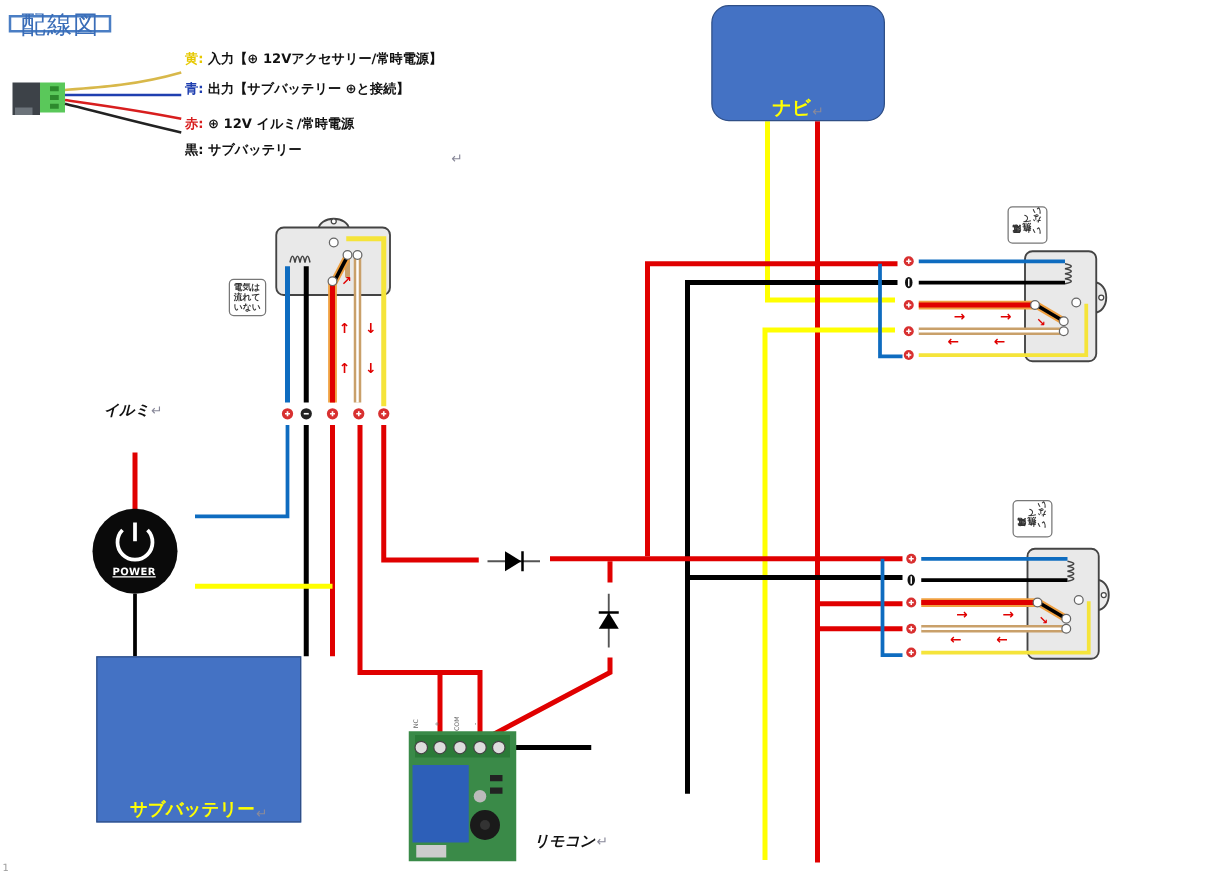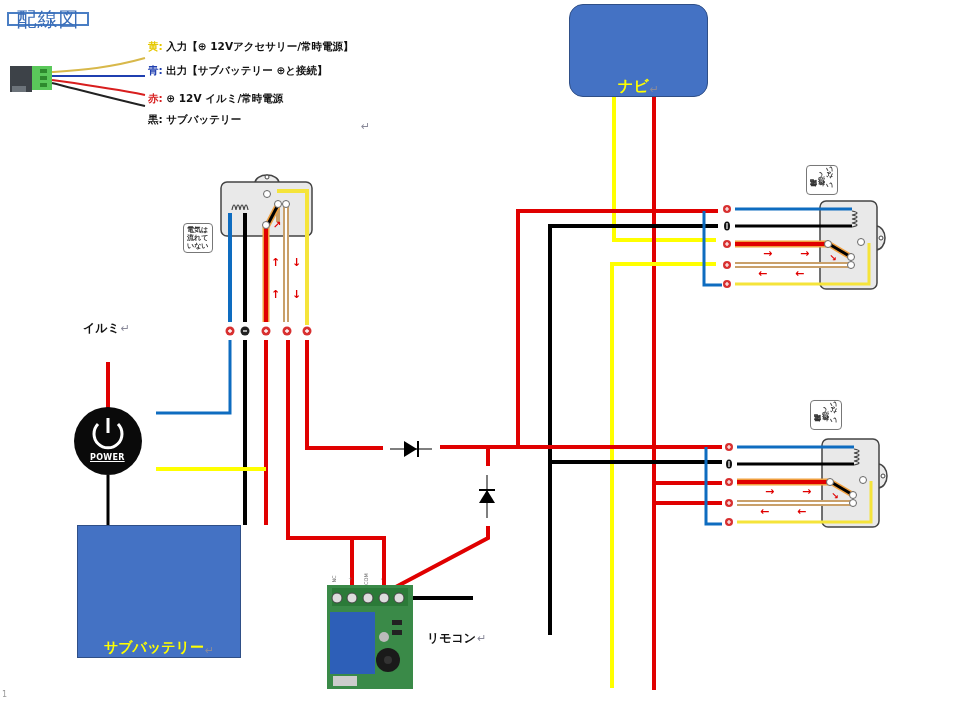--- a/index.html
+++ b/index.html
@@ -5,21 +5,21 @@
   html, body { margin:0; padding:0; background:#ffffff; }
   body { width:964px; height:703px; position:relative; overflow:hidden; font-family:"DejaVu Sans", sans-serif; }
   #canvas { position:absolute; left:0; top:0; }
   .title-box { position:absolute; left:7px; top:12px; width:82px; height:14px; border:2px solid #4a7ec4; box-sizing:border-box; display:flex; align-items:center; justify-content:center; color:#3a6db8; font-size:20px; font-weight:normal; letter-spacing:1px; }
   .legend { position:absolute; left:148px; font-size:10.5px; font-weight:bold; color:#111; white-space:nowrap; }
   .legend .c { font-weight:bold; }
   .blue-box { position:absolute; background:#4472c4; border:1.5px solid #2f4f87; box-sizing:border-box; display:flex; align-items:flex-end; justify-content:center; color:#ffff00; font-weight:bold; }
   .navi { left:569px; top:4px; width:139px; height:93px; border-radius:14px; font-size:15px; }
   .battery { left:77px; top:525px; width:164px; height:133px; font-size:14px; }
   .ret { color:#8a8a9a; font-weight:normal; font-size:11px; margin-left:1px; }
-  .label { position:absolute; font-size:12px; font-weight:bold; color:#111; white-space:nowrap; }
+  .label { position:absolute; font-size:12px; font-weight:bold; color:#111; white-space:nowrap;font-style:italic; }
   .bubble { position:absolute; background:#fff; border:1px solid #777; border-radius:4px; font-size:7px; font-weight:bold; line-height:8px; padding:2px 3px; color:#333; text-align:left; }
   .bubble.rot { writing-mode: vertical-rl; }
   .power-label { position:absolute; color:#fff; font-size:8px; font-weight:bold; letter-spacing:0.3px; }
   .relay-pin { position:absolute; font-size:5px; color:#666; transform:rotate(-90deg); }
 </style>
 </head>
 <body>
 
 <svg id="canvas" width="964" height="703" viewBox="0 0 964 703">
 
@@ -250,21 +250,21 @@
 
 <div class="blue-box battery">
   <span>サブバッテリー</span>
     <span class="ret">↵</span>
 </div>
 
 <div class="label" style="left:83px; top:320px;">
   <span>イルミ</span><span class="ret">↵</span>
 </div>
 
-<div class="label" style="left:427px; top:630px;">
+<div class="label" style="left:427px; top:665px;">
   <span>リモコン</span><span class="ret">↵</span>
 </div>
 
 <div class="power-label" style="left:90px; top:453px;text-decoration:underline;">POWER</div>
 
 <div class="bubble" style="left:183px; top:223px;">
   <div>電気は</div>
   <div>流れて</div>
   <div>いない</div>
 </div>

